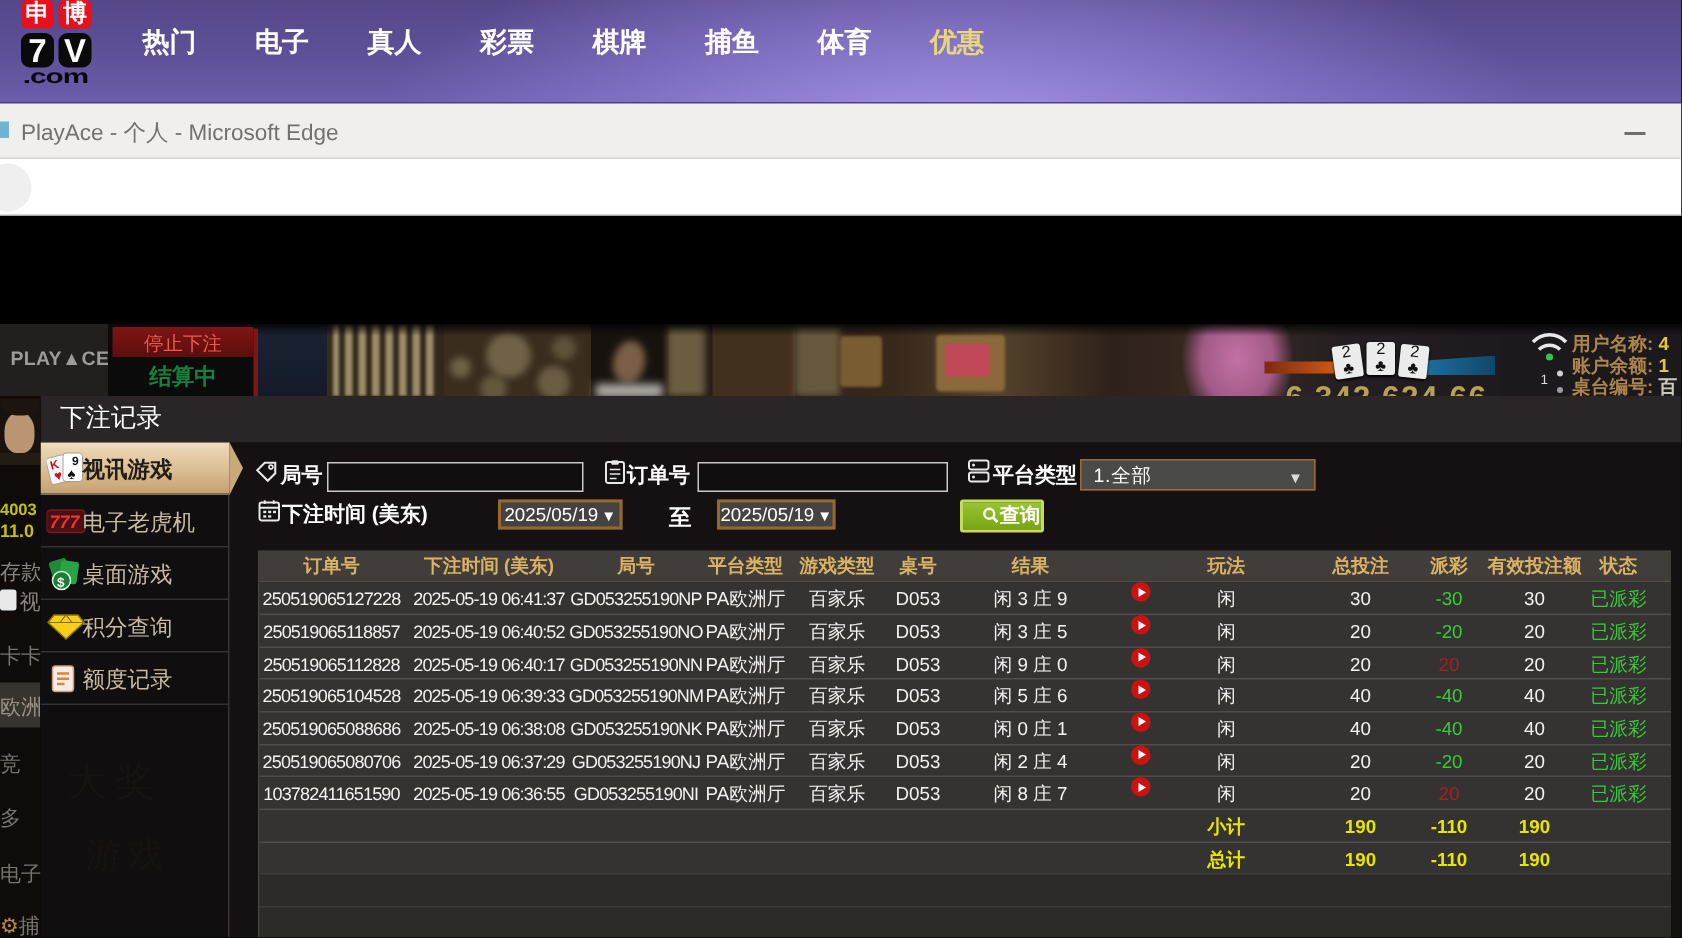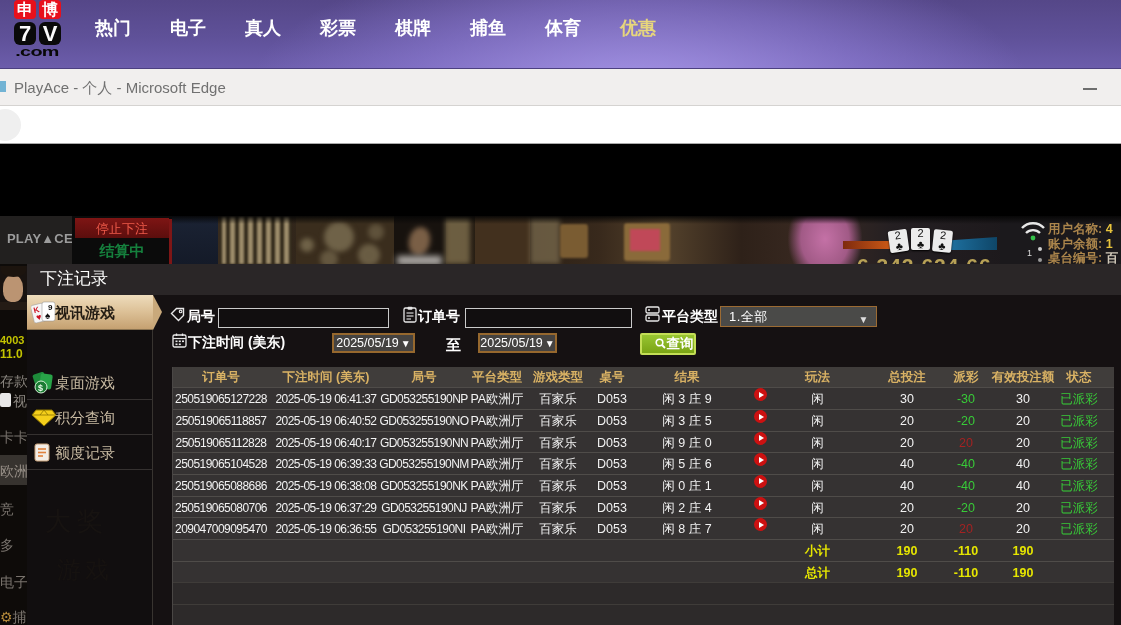--- a/index.html
+++ b/index.html
@@ -190,20 +190,27 @@
             <text x="3" y="13" font-size="8" font-weight="bold" fill="#cc1122" font-family="Liberation Sans">K</text>
             <text x="4" y="21" font-size="9" fill="#cc1122">♥</text>
           </g>
           <rect x="11" y="3" width="13" height="19" rx="2" fill="#fff" stroke="#888" stroke-width=".5"></rect>
           <text x="17" y="11" font-size="8" font-weight="bold" fill="#111" font-family="Liberation Sans">9</text>
           <text x="14" y="20" font-size="10" fill="#111">♠</text>
         </svg>
       <span class="lab">视讯游戏</span>
     </div>
     <div class="abs selarw" style="top:31px"></div>
+    <div class="abs mitem" style="top:66px">
+      <svg class="abs" style="left:4px;top:8px" width="26" height="19" viewBox="0 0 26 19">
+          <rect x="0" y="2" width="26" height="15" rx="3" fill="#4a1014" stroke="#7a1a20" stroke-width="1"></rect>
+          <text x="2" y="14" font-size="12" font-weight="bold" font-style="italic" fill="#e73535" font-family="Liberation Sans">777</text>
+        </svg>
+      <span class="lab">电子老虎机</span>
+    </div>
     <div class="abs mitem" style="top:101px">
       <svg class="abs" style="left:5px;top:7px" width="24" height="22" viewBox="0 0 24 22">
           <rect x="2" y="1" width="12" height="15" rx="2" fill="#1d8a3a" transform="rotate(-18 8 8)"></rect>
           <rect x="8" y="2" width="12" height="15" rx="2" fill="#28a348" transform="rotate(8 14 9)"></rect>
           <circle cx="9" cy="15" r="6" fill="#1c7c34" stroke="#d8f0d8" stroke-width="1"></circle>
           <text x="6" y="19" font-size="9" font-weight="bold" fill="#eafbea" font-family="Liberation Sans">$</text>
         </svg>
       <span class="lab">桌面游戏</span>
     </div>
     <div class="abs mitem" style="top:171px">
@@ -377,21 +384,21 @@
             <span class="c6">D053</span>
             <span class="c7">闲 2 庄 4</span>
             <span class="dot"></span>
             <span class="c8">闲</span>
             <span class="c9">20</span>
             <span class="c10 grn">-20</span>
             <span class="c11">20</span>
             <span class="c12 grn">已派彩</span>
           </div>
         <div class="trow" style="top:150.3px">
-            <span class="c1 num">209047009095470</span>
+            <span class="c1 num">103782411651590</span>
             <span class="c2 num">2025-05-19 06:36:55</span>
             <span class="c3 gm">GD053255190NI</span>
             <span class="c4">PA欧洲厅</span>
             <span class="c5">百家乐</span>
             <span class="c6">D053</span>
             <span class="c7">闲 8 庄 7</span>
             <span class="dot"></span>
             <span class="c8">闲</span>
             <span class="c9">20</span>
             <span class="c10 red">20</span>

